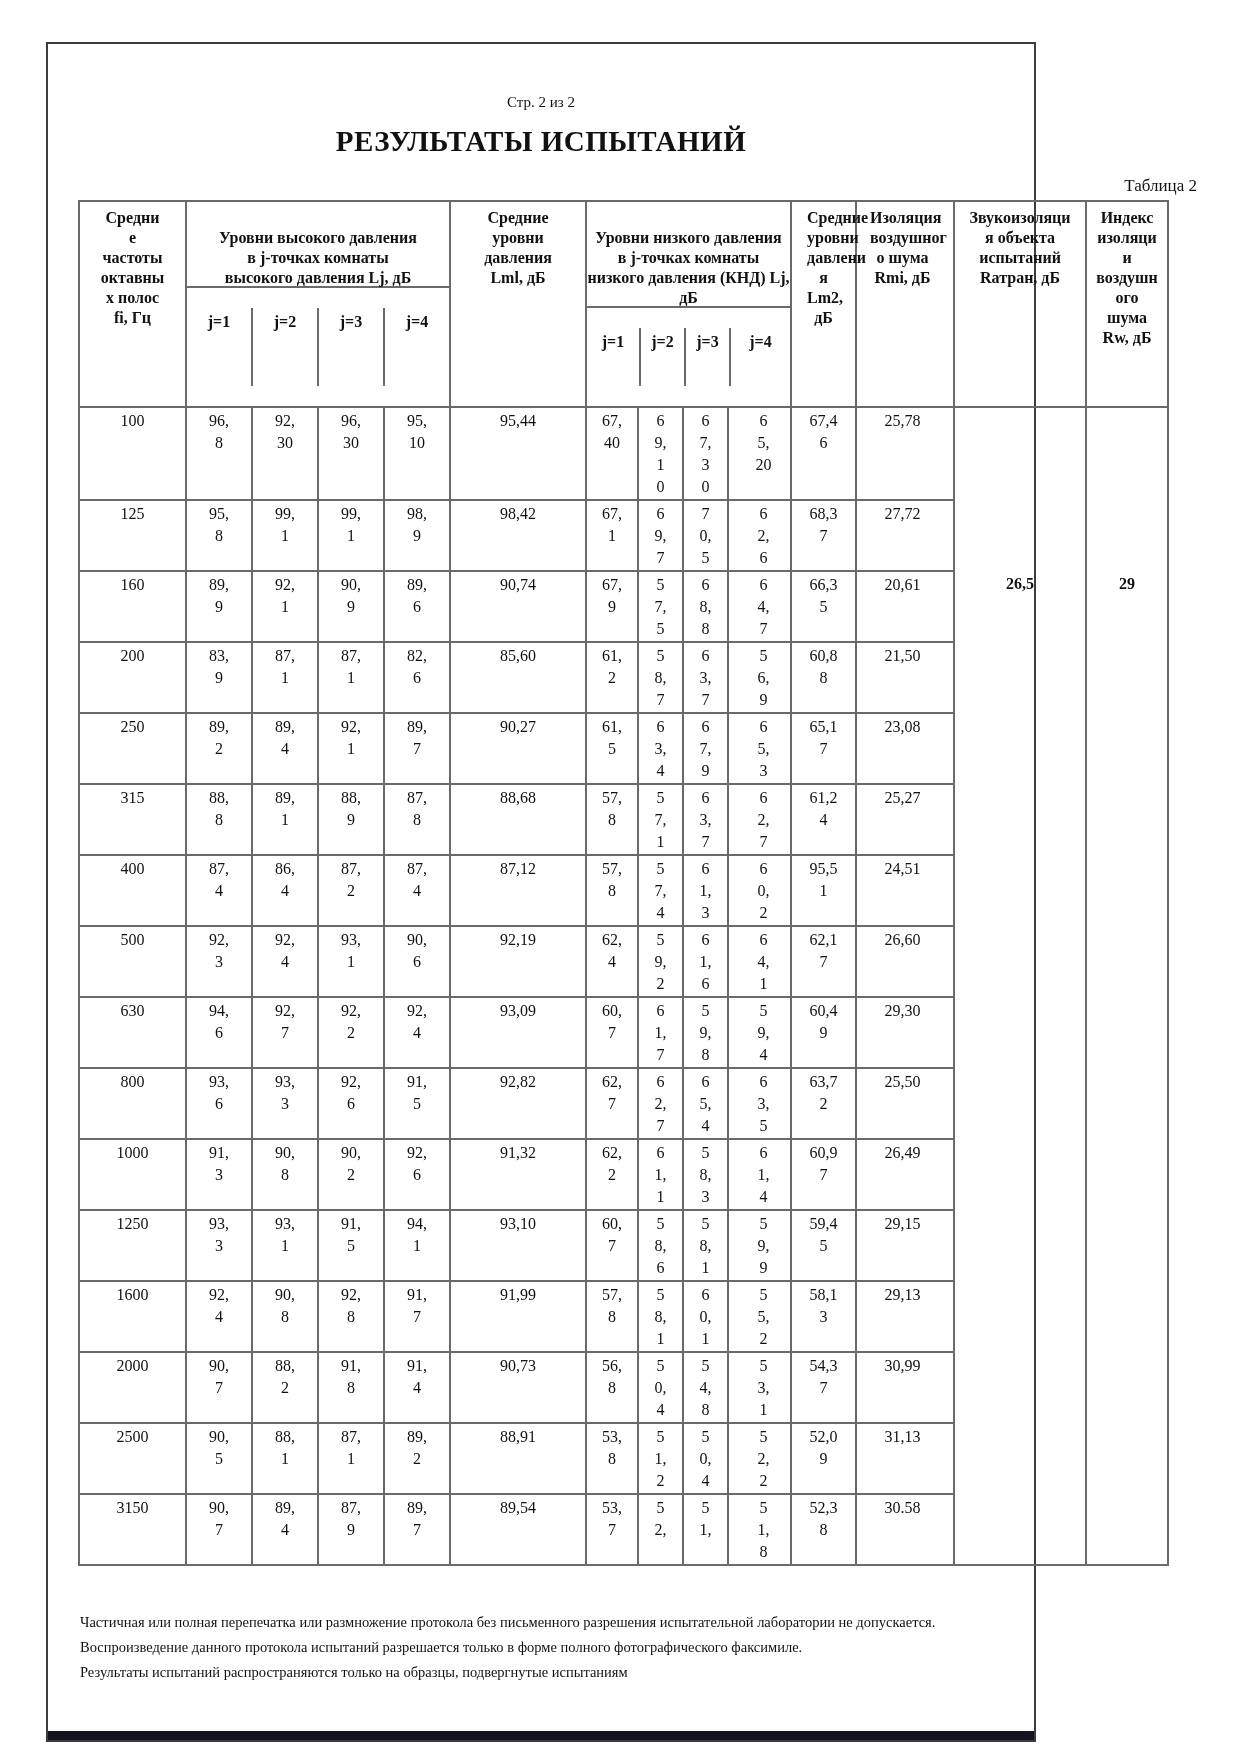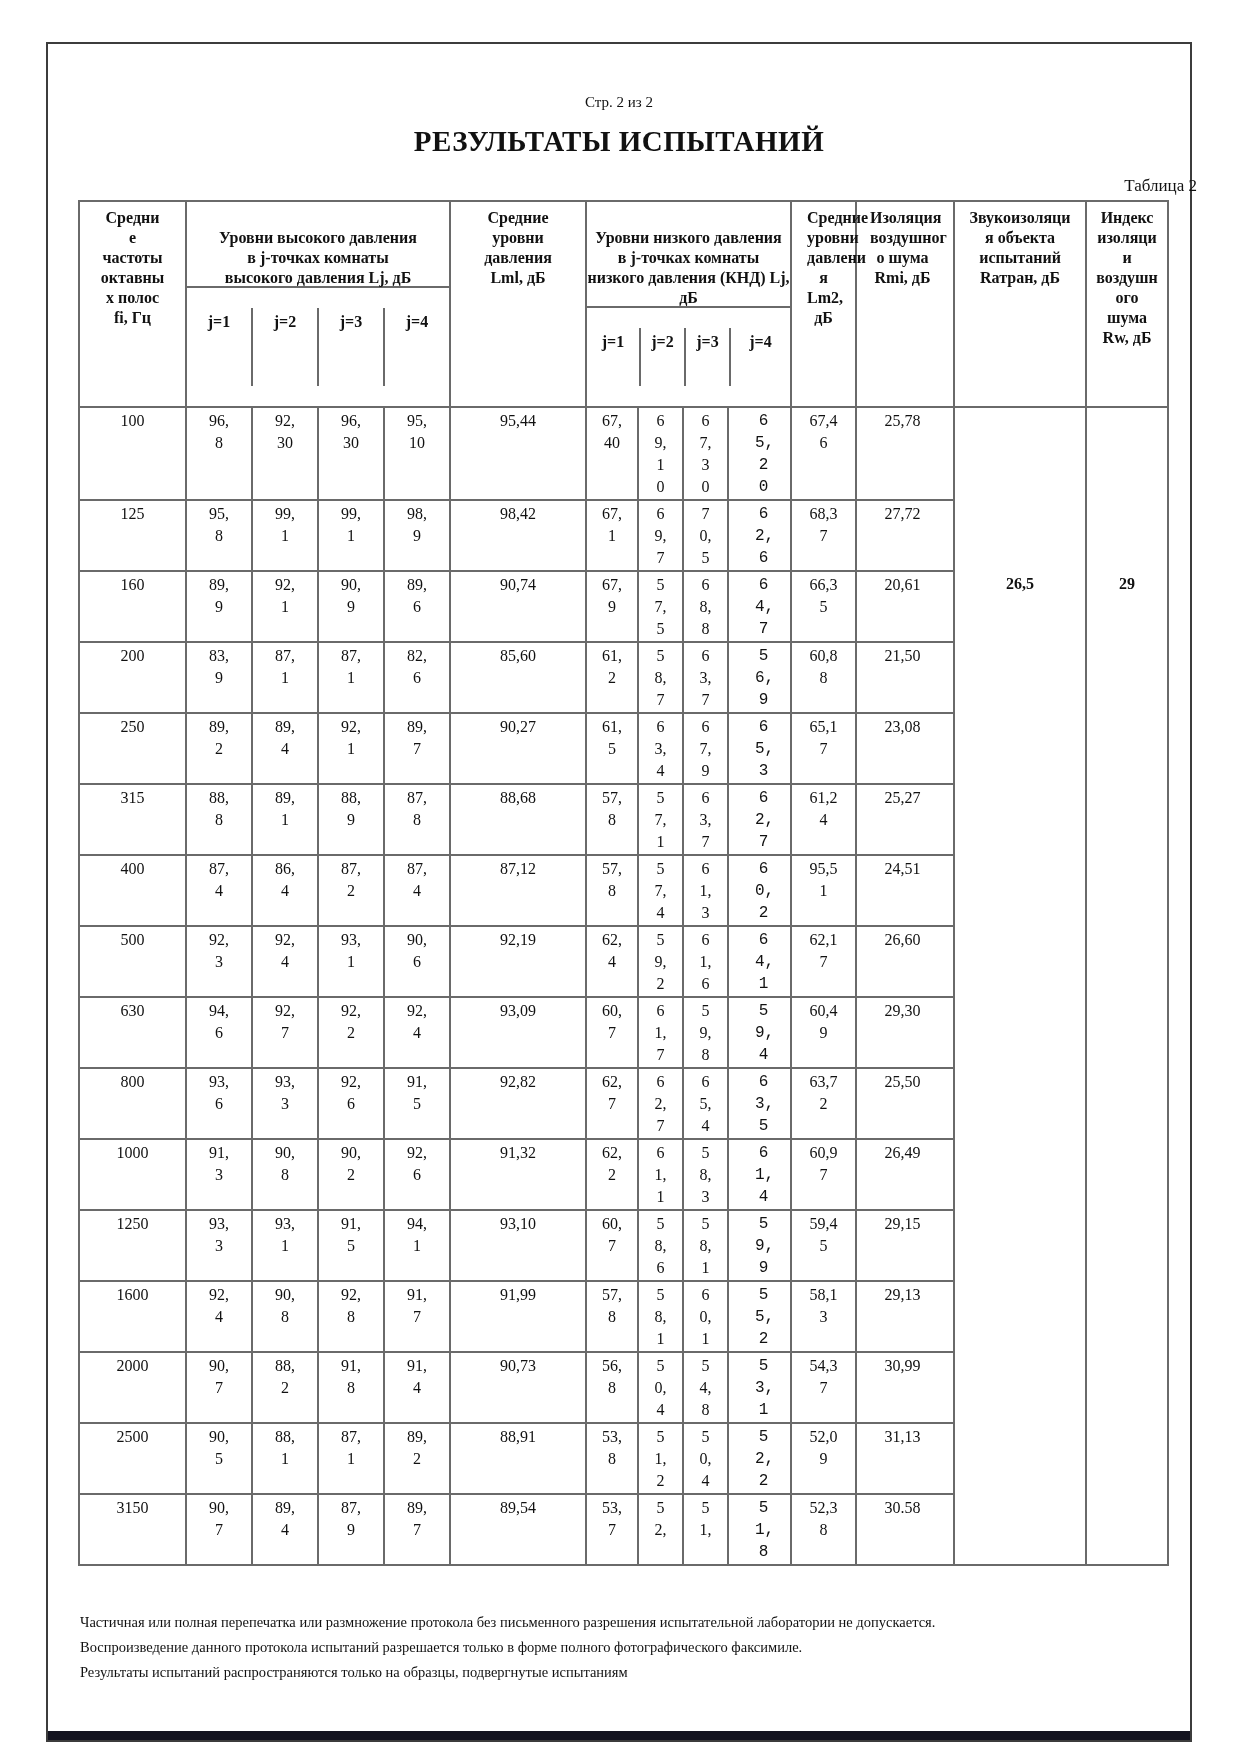--- a/index.html
+++ b/index.html
@@ -2,21 +2,21 @@
 <html><head>
 <meta charset="utf-8">
 <style>
   html,body { margin:0; padding:0; background:#ffffff; }
   body {
     width:1241px; height:1755px; position:relative;
     font-family:"Liberation Serif","DejaVu Serif",serif;
     color:#111;
   }
   .frame {
-    position:absolute; left:46px; top:42px; width:1146px; height:1700px;
+    position:absolute; left:46px; top:42px; width:990px; height:1700px;
     border:2px solid #3c3c3c; box-sizing:border-box; background:#fff;
   }
   .bottom-bar {
     position:absolute; left:0; right:0; bottom:0; height:9px; background:#13131f;
   }
   .page-label { text-align:center; margin-top:50px; font-size:15px; }
   .title { text-align:center; margin-top:14px; font-size:29px; font-weight:bold; letter-spacing:0.5px; }
   .table-label { width:1119px; margin:18px 16px 4px 30px; text-align:right; font-size:17px; }
 
   table.results {
@@ -48,21 +48,21 @@
   }
   tbody tr { height:66px; }
   tbody tr.r-first { height:90px; }
   tbody tr.r-last  { height:50px; }
 
   .c-freq { padding-left:20px; padding-right:20px; }
   .c-hj   { padding-left:20px; padding-right:20px; }
   .c-lml  { padding-left:20px; padding-right:20px; }
   .c-lj1  { padding-left:13px; padding-right:13px; }
   .c-lj23 { padding-left:14px; padding-right:14px; }
-  .c-lj4  { padding-left:26px; padding-right:18px;font-family:Liberation Mono, monospace; }
+  .c-lj4  { padding-left:26px; padding-right:18px; }
   .c-lm2  { padding-left:15px; padding-right:15px; }
   .c-rmi  { padding-left:13px; padding-right:18px; }
   td.merged { vertical-align:top; padding-top:165px; word-break:normal;font-weight:bold; }
 
   .footer { margin:44px 0 0 32px; width:1070px; font-size:14.5px; }
   .footer p { margin:0; line-height:25px; }
 </style>
 </head>
 <body>
 

